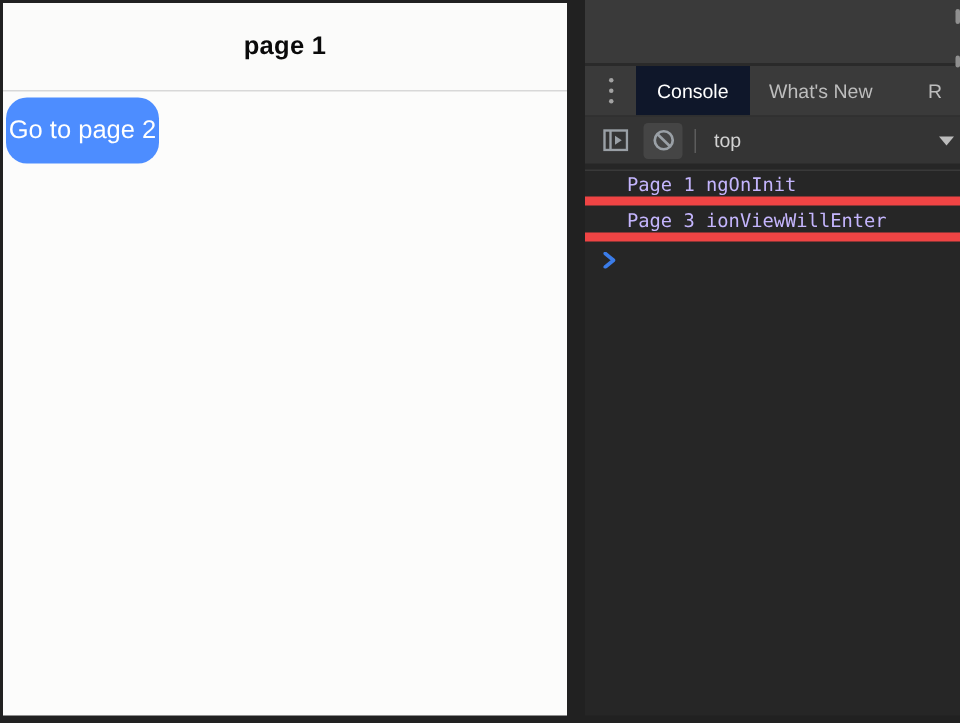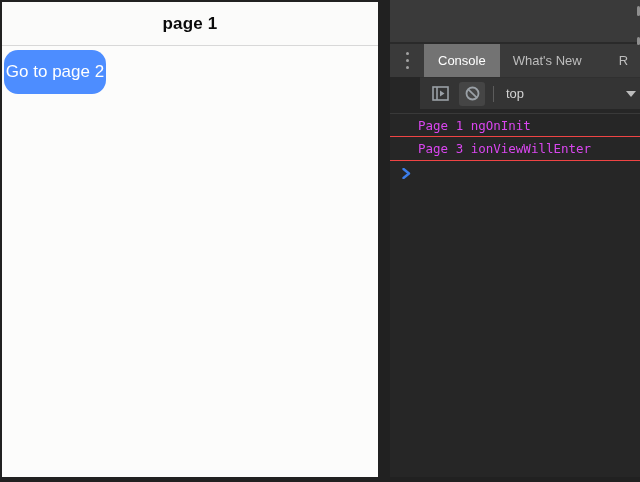--- a/index.html
+++ b/index.html
@@ -9,21 +9,21 @@
     font-family:"Liberation Sans", sans-serif;
     position:relative;
   }
 
   
   .app-panel {
     position:absolute; left:2px; top:2px; width:376px; height:475px;
     background:#fcfcfb; overflow:hidden;
   }
   .app-header {
-    height:44px; background:#fbfbfa; border-bottom:1px solid #d8d8d8;
+    height:59px; background:#fbfbfa; border-bottom:1px solid #d8d8d8;
     display:flex; align-items:center; justify-content:center;
   }
   .app-title {
     font-size:17px; font-weight:600; color:#0a0a0a; letter-spacing:0.2px;
   }
   .go-button {
     display:inline-flex; align-items:center; justify-content:center;
     margin:4px 0 0 2px; width:102px; height:44px;
     background:#4d8dff; border:none; border-radius:14px;
     color:#ffffff; font-size:17px; font-family:"Liberation Sans", sans-serif;
@@ -49,47 +49,47 @@
     display:flex; align-items:stretch; white-space:nowrap; overflow:hidden;
   }
   .kebab {
     width:34px; display:flex; flex-direction:column; align-items:center;
     justify-content:center; gap:4px; cursor:pointer;
   }
   .kebab i { width:3px; height:3px; border-radius:50%; background:#a2a2a2; display:block; }
   .dt-tab {
     display:flex; align-items:center; padding:0 14px; color:#bdbdbd; cursor:pointer;
   }
-  .dt-tab.active { background:#737373; color:#ffffff; }
+  .dt-tab.active { background:#0f172a; color:#ffffff; }
   .dt-tab.whats-new { margin-left:0; padding:16px 13px; }
   .dt-tab.partial { padding:0 2px 0 24px; color:#bdbdbd; }
 
   .dt-toolbar {
     height:32px; background:#343434; display:flex; align-items:center;
-    position:relative; border-top:1px solid #303030;margin-left:30px;
+    position:relative; border-top:1px solid #303030;
   }
   .tb-icon {
     width:26px; height:24px; margin-left:7px; display:flex; align-items:center;
     justify-content:center; border-radius:3px; cursor:pointer;
   }
   .tb-icon.ban-bg { background:#454545; margin-left:6px; }
   .tb-sep { width:1px; height:16px; background:#5c5c5c; margin:0 0 0 8px; }
   .tb-context { margin-left:12px; color:#d2d2d2; font-size:13px; cursor:pointer; }
   .tb-caret {
     position:absolute; right:4px; top:13px; width:0; height:0; cursor:pointer;
     border-left:5px solid transparent; border-right:5px solid transparent;
     border-top:6px solid #bcbcbc;
   }
 
   .dt-console { margin-top:4px; }
   .console-row {
     height:24px; display:flex; align-items:center;
-    border-bottom:1px solid #ef4444;
+    border-bottom:6px solid #ef4444;
     font-family:"DejaVu Sans Mono","Liberation Mono",monospace;
-    font-size:12.5px; color:#d946ef; padding-left:28px;
+    font-size:12.5px; color:#c4b5fd; padding-left:28px;
   }
   .console-row.first { border-top:1px solid #393939; }
   .prompt-row {
     height:24px; display:flex; align-items:center; padding-left:12px;
   }
 </style>
 </head>
 <body>
 
 <div class="app-panel">

